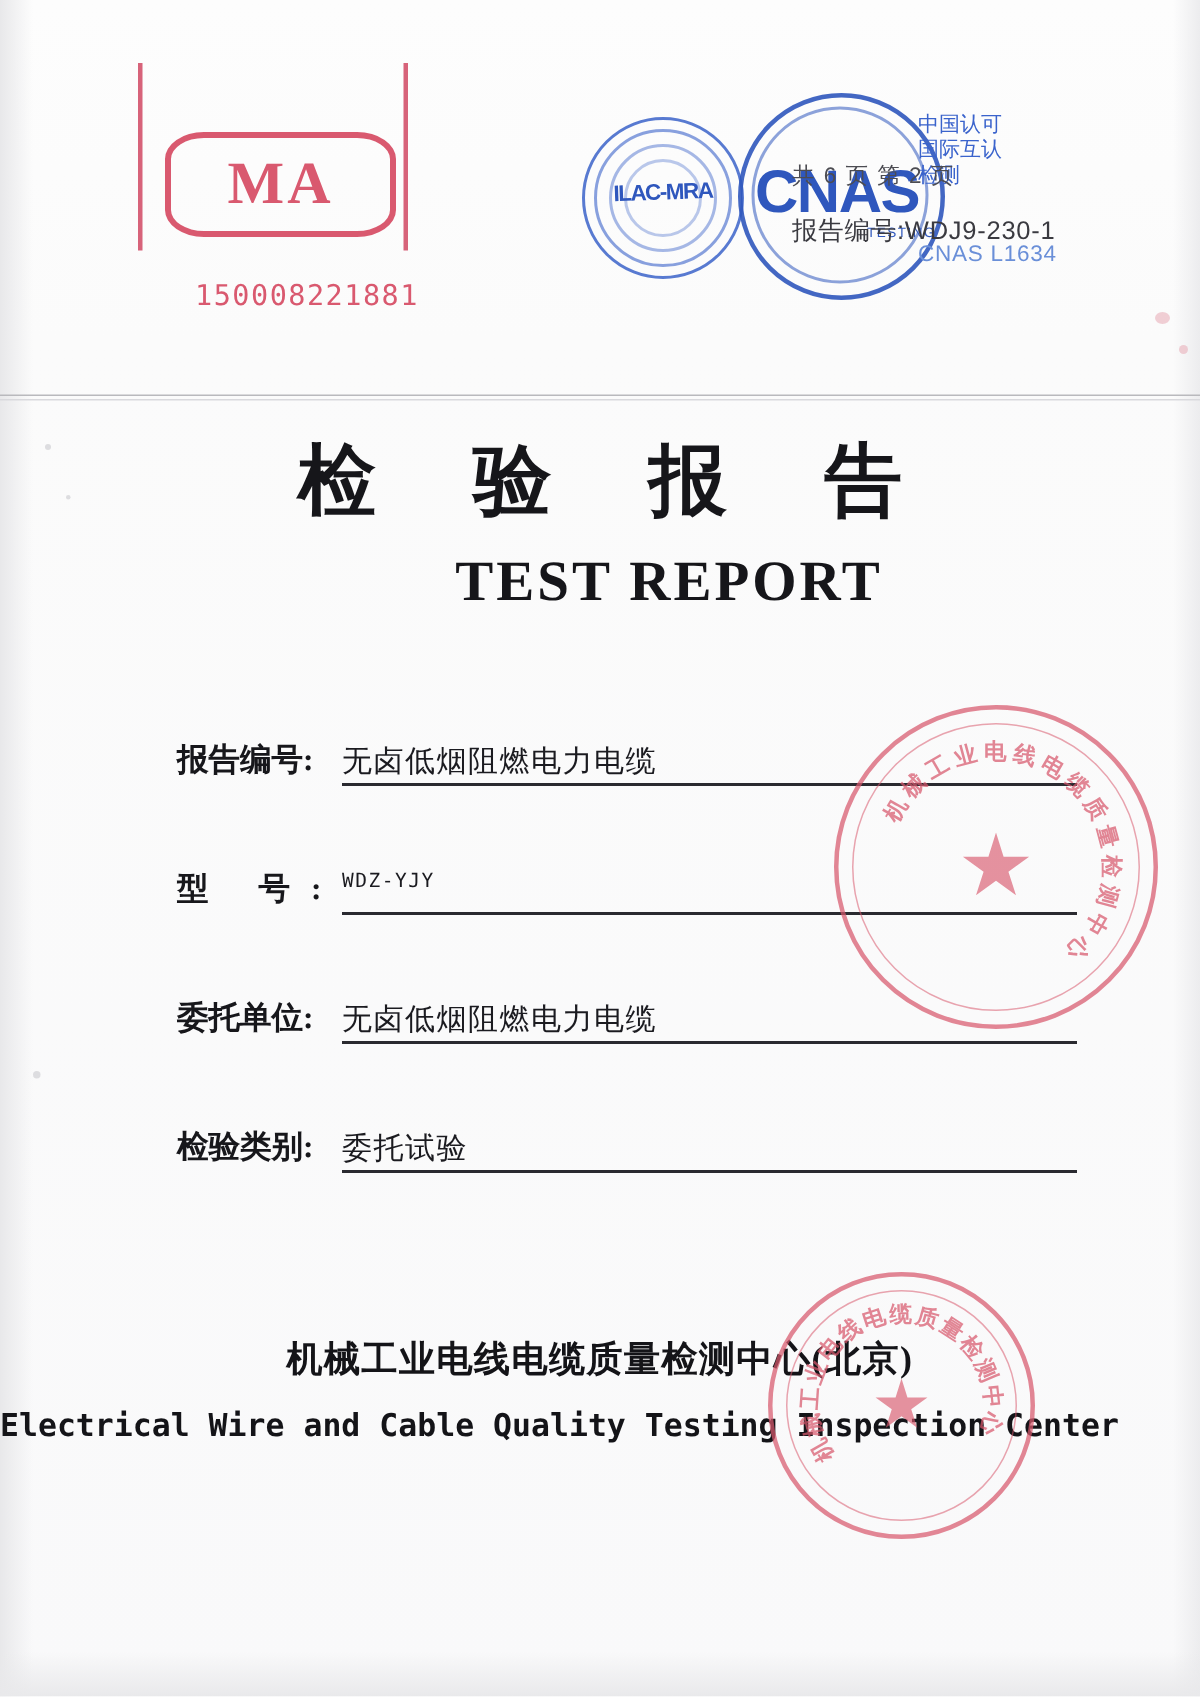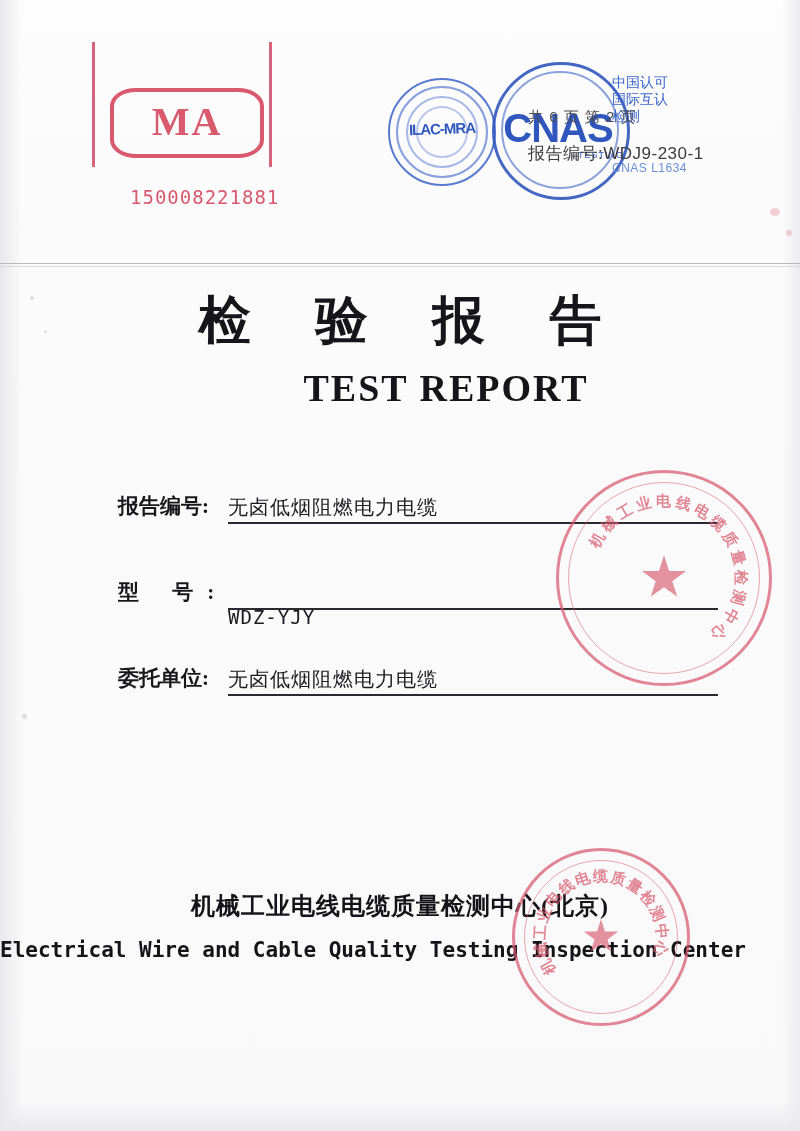--- a/index.html
+++ b/index.html
@@ -107,21 +107,21 @@
     font-family:"Liberation Sans",sans-serif;font-size:9px;color:#2f57bd;
     letter-spacing:1px;
   }
   .cnas-cn{
     position:absolute;left:612px;top:74px;
     font-family:"Liberation Sans",sans-serif;font-size:14px;line-height:17px;
     color:#3a63cc;
   }
   .cnas-code{
     position:absolute;left:612px;top:161px;
-    font-family:"Liberation Sans",sans-serif;font-size:12px;color:#6a8fd8;
+    font-family:"Liberation Sans",sans-serif;font-size:15px;color:#6a8fd8;
     letter-spacing:.5px;
   }
 
   
   .page-count{
     position:absolute;left:528px;top:108px;
     font-family:"Liberation Sans",sans-serif;font-size:15px;color:#4c4c52;
     letter-spacing:1px;
   }
   .report-no{
@@ -157,21 +157,21 @@
   .field-line{
     position:absolute;left:110px;top:30px;width:490px;height:2px;
     background:#2a2a30;
   }
   .field-value{
     position:absolute;left:110px;top:2px;width:490px;text-align:left;
     font-family:"Liberation Serif",serif;font-size:20px;color:#1b1b20;
     letter-spacing:1px;
   }
   .field-value.mono{
-    font-family:"DejaVu Sans Mono",monospace;font-size:19px;letter-spacing:1px;margin-top:26px;
+    font-family:"DejaVu Sans Mono",monospace;font-size:13px;letter-spacing:1px;
   }
 
   
   .org-cn{
     position:absolute;left:0;top:890px;width:100%;text-align:center;
     font-family:"Liberation Serif",serif;font-weight:bold;
     font-size:24px;letter-spacing:1px;color:#141418;
   }
   .org-en1{
     position:absolute;left:0;top:938px;width:100%;text-align:left;
@@ -281,20 +281,25 @@
       <div class="field-line"></div>
       <div class="field-value mono">WDZ-YJY</div>
     </div>
 
     <div class="field-row">
       <div class="field-label">委托单位:</div>
       <div class="field-line"></div>
       <div class="field-value">无卤低烟阻燃电力电缆</div>
     </div>
 
+    <div class="field-row">
+      <div class="field-label">检验类别:</div>
+      <div class="field-line"></div>
+      <div class="field-value">委托试验</div>
+    </div>
 
   </div>
 
   <div class="org-cn">机械工业电线电缆质量检测中心(北京)</div>
   <div class="org-en1">Electrical Wire and Cable Quality Testing Inspection Center</div>
 
   <div class="seal seal-right">
     <div class="inner-ring"></div>
     <div class="star"></div>
     <div class="seal-text">

